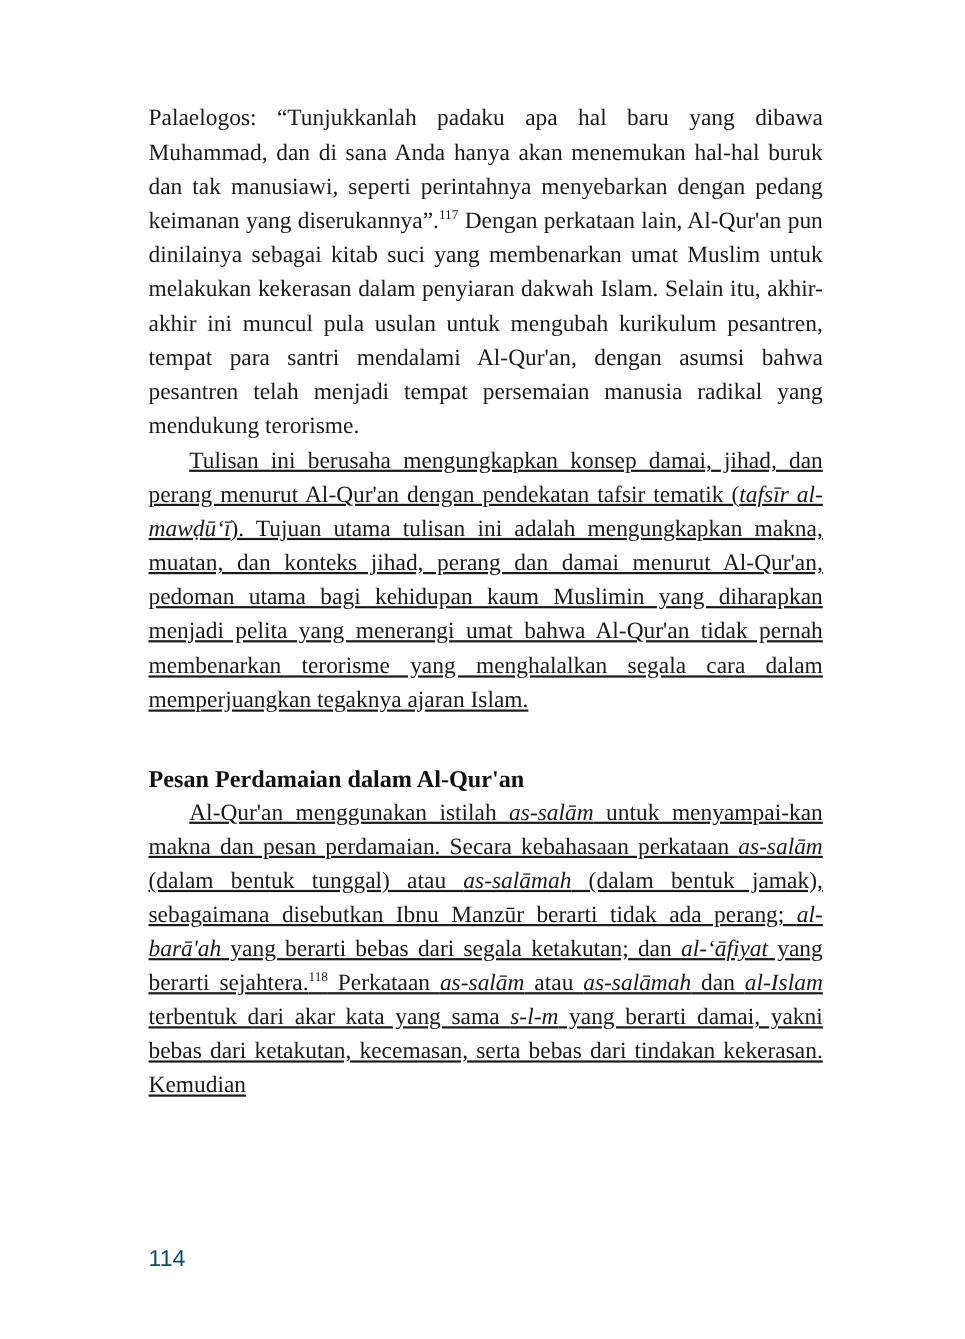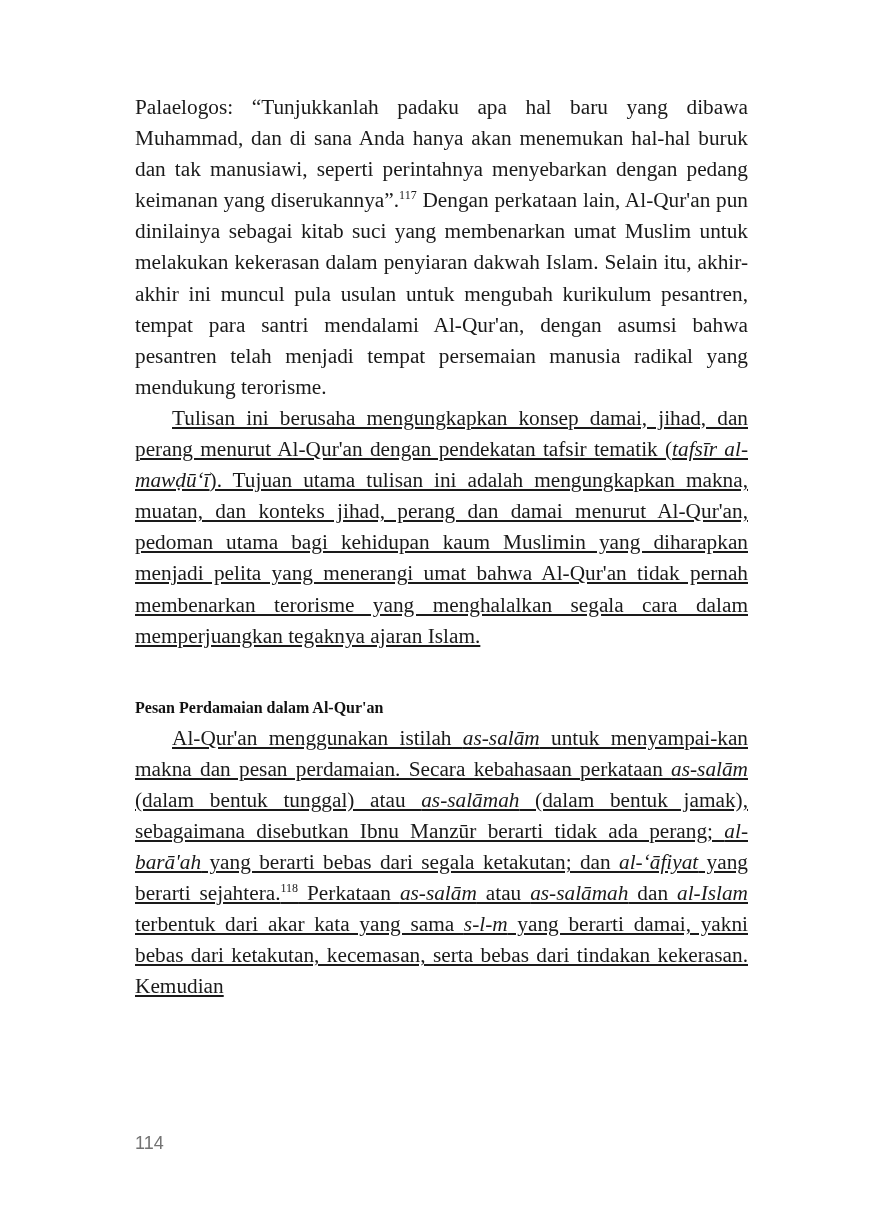--- a/index.html
+++ b/index.html
@@ -9,26 +9,26 @@
     position: absolute; left: 135px; top: 92px; width: 613px;
     font-family: "Liberation Serif", "DejaVu Serif", serif;
     font-size: 21.3px; line-height: 31.1px; color: #1a1a1a;
   }
   p { margin: 0; text-align: justify; }
   p.indent { text-indent: 37px; text-decoration: underline; }
   i { font-style: italic; }
   sup { font-size: 12px; line-height: 0; vertical-align: 8px; }
   h2 {
     margin: 40px 0 0 0; font-family: "Liberation Serif", "DejaVu Serif", serif;
-    font-weight: bold; font-size: 16px; line-height: 31px; color: #111;
+    font-weight: bold; font-size: 22px; line-height: 31px; color: #111;
   }
   .page-number {
     position: absolute; left: 135px; top: 1133px;
     font-family: "Liberation Sans", "DejaVu Sans", sans-serif;
-    font-size: 18px; color: #737373;
+    font-size: 21px; color: #0c4a6e;
   }
 </style>
 </head>
 <body>
 
 <div class="page">
   <div class="text-block">
     <p><span>Palaelogos: “Tunjukkanlah padaku apa hal baru yang dibawa Muhammad, dan di sana Anda hanya akan menemukan hal-hal buruk dan tak manusiawi, seperti perintahnya menyebarkan dengan pedang keimanan yang diserukannya”.</span><sup>117</sup><span> Dengan perkataan lain, Al-Qur'an pun dinilainya sebagai kitab suci yang membenarkan umat Muslim untuk melakukan kekerasan dalam penyiaran dakwah Islam. Selain itu, akhir-akhir ini muncul pula usulan untuk mengubah kurikulum pesantren, tempat para santri mendalami Al-Qur'an, dengan asumsi bahwa pesantren telah menjadi tempat persemaian manusia radikal yang mendukung terorisme.</span></p>
     <p class="indent"><span>Tulisan ini berusaha mengungkapkan konsep damai, jihad, dan perang menurut Al-Qur'an dengan pendekatan tafsir tematik (</span><i>tafsīr al-mawḍū‘ī</i><span>). Tujuan utama tulisan ini adalah mengungkapkan makna, muatan, dan konteks jihad, perang dan damai menurut Al-Qur'an, pedoman utama bagi kehidupan kaum Muslimin yang diharapkan menjadi pelita yang menerangi umat bahwa Al-Qur'an tidak pernah membenarkan terorisme yang menghalalkan segala cara dalam memperjuangkan tegaknya  ajaran Islam.</span></p>
     <h2>Pesan Perdamaian dalam Al-Qur'an</h2>

